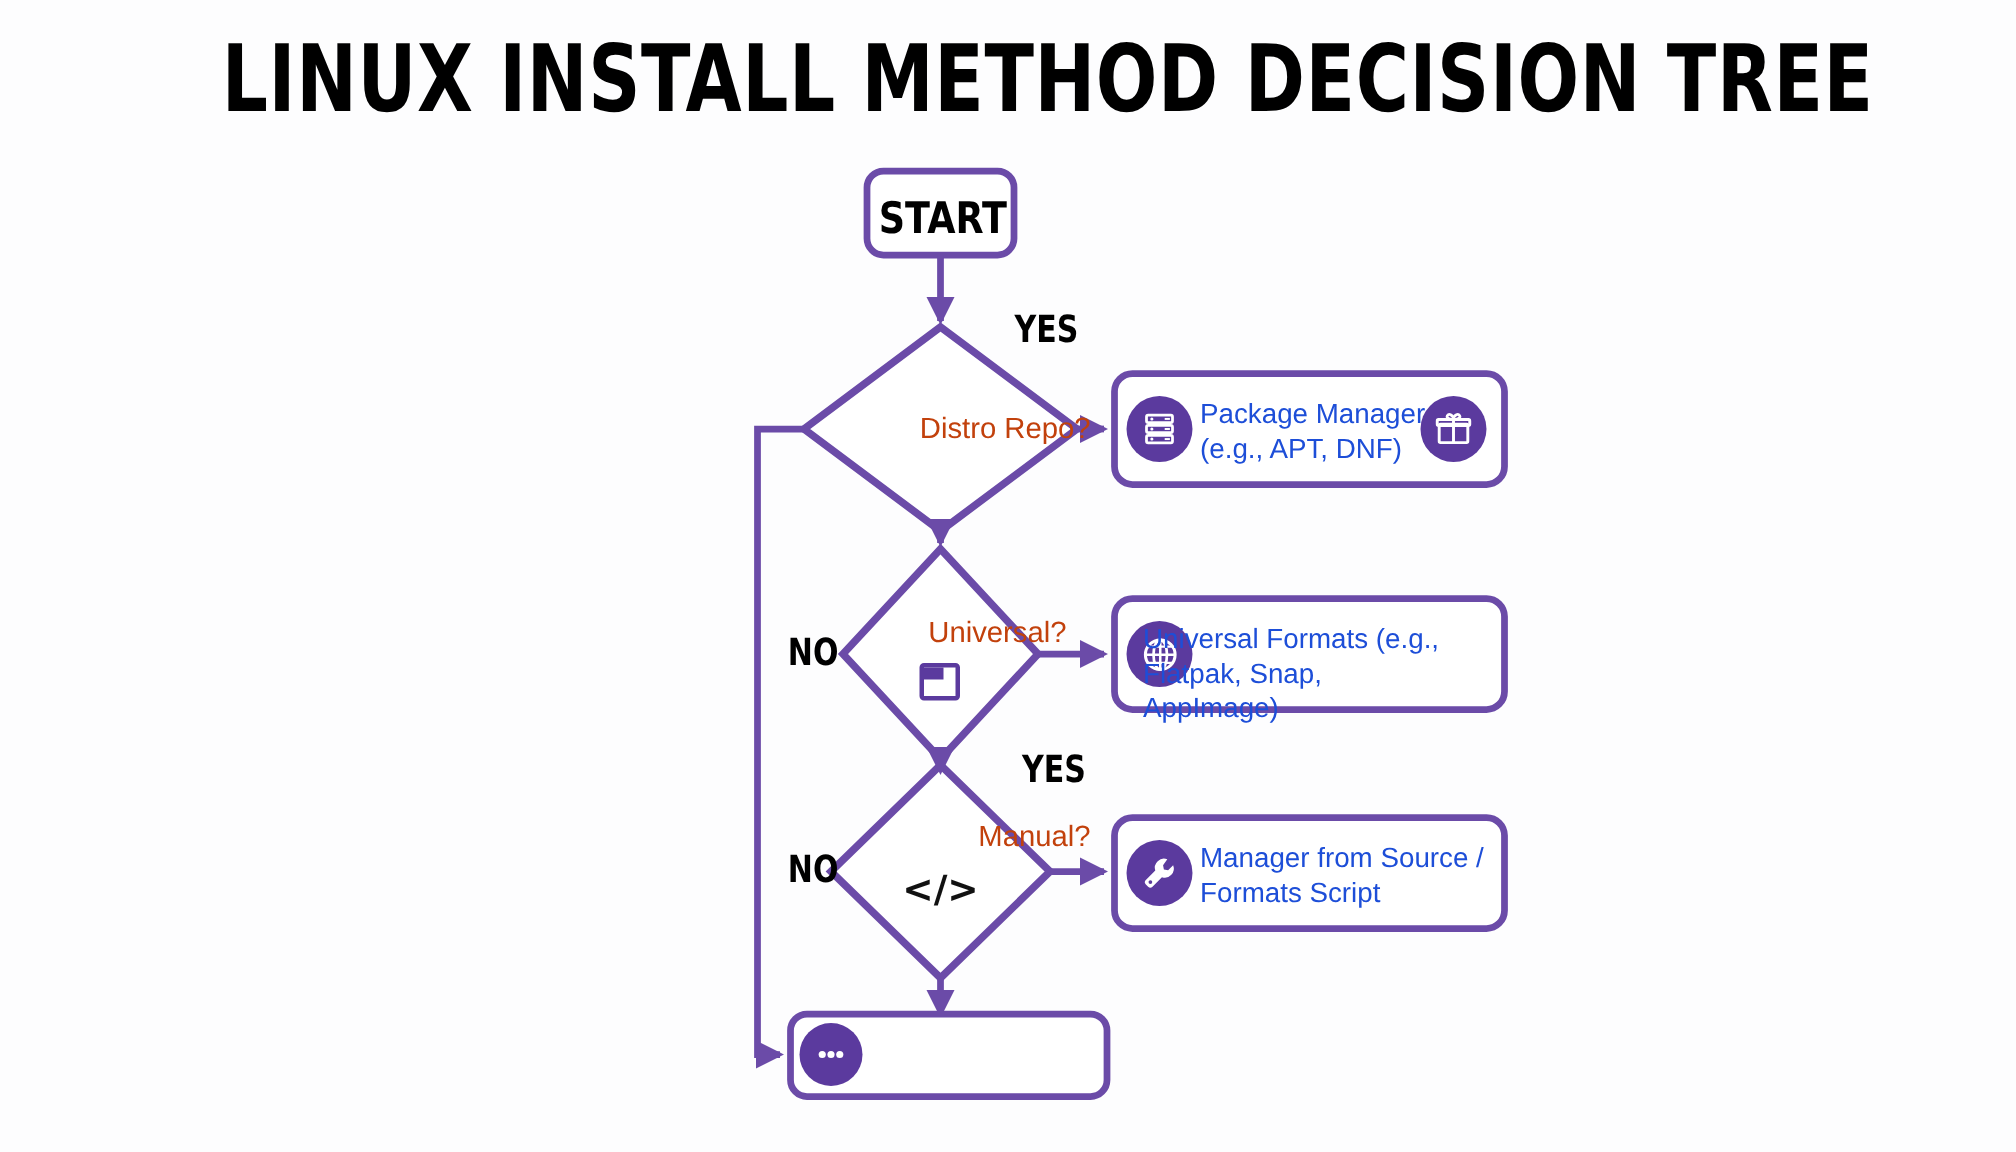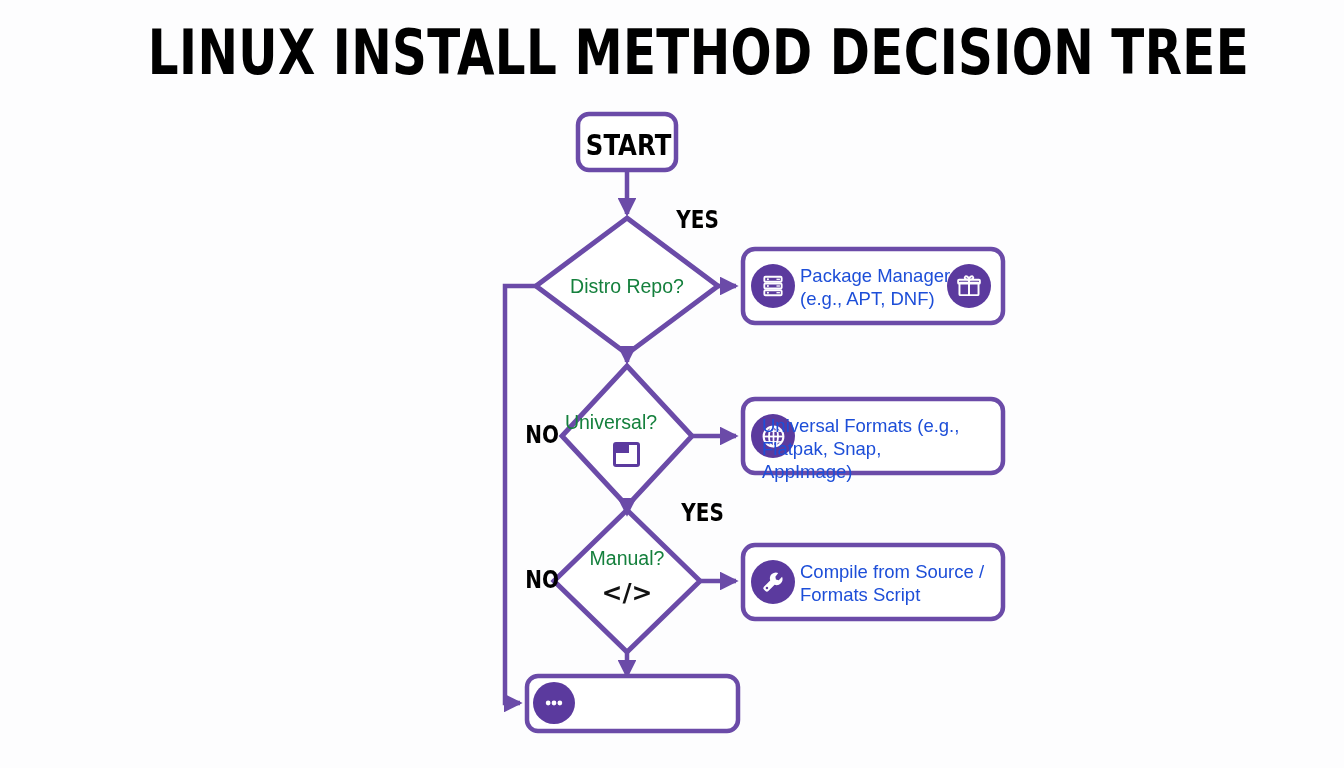--- a/index.html
+++ b/index.html
@@ -63,23 +63,23 @@
     font-weight: bold;
     font-size: 25px;
     color: #000;
     transform: scaleX(0.80);
     transform-origin: 50% 50%;
     white-space: nowrap;
   }
   .diamond-label {
     position: absolute;
     font-size: 19.5px;
-    color: #15803d;
-    white-space: nowrap;
-    text-align: center;
+    color: #c2410c;
+    white-space: nowrap;
+    text-align: right;
   }
   .code-glyph {
     position: absolute;
     font-family: "DejaVu Sans", sans-serif;
     font-weight: bold;
     font-size: 25px;
     color: #111;
     white-space: nowrap;
     text-align: center;
   }
@@ -210,21 +210,21 @@
 
   <div class="result-text" style="left:762px; top:414px; width:212px;"><span>Universal Formats (e.g.,</span><br><span>Flatpak, Snap, AppImage)</span></div>
 
   <div class="icon-circle" style="left:751px; top:560px; width:44px; height:44px;">
     <svg width="26" height="26" viewBox="0 0 24 24" aria-hidden="true">
       <path d="M16.8 3.6 a5.6 5.6 0 0 0 -7.4 6.9 L3.6 16.3 a1.9 1.9 0 0 0 0 2.7 l1.4 1.4 a1.9 1.9 0 0 0 2.7 0 l5.8 -5.8 a5.6 5.6 0 0 0 6.9 -7.4 l-3.1 3.1 -2.6 -0.5 -0.5 -2.6 z" fill="#fff"></path>
       <circle cx="6.4" cy="17.6" r="1.15" fill="#5b3a9e"></circle>
     </svg>
   </div>
 
-  <div class="result-text" style="left:800px; top:560px; width:205px;"><span>Compile from Source /</span><br><span>Formats Script</span></div>
+  <div class="result-text" style="left:800px; top:560px; width:205px;"><span>Manager from Source /</span><br><span>Formats Script</span></div>
 
   <div class="icon-circle" style="left:533px; top:682px; width:42px; height:42px;">
     <svg width="26" height="26" viewBox="0 0 24 24" aria-hidden="true">
       <circle cx="6.6" cy="12" r="2.2" fill="#fff"></circle>
       <circle cx="12" cy="12" r="2.2" fill="#fff"></circle>
       <circle cx="17.4" cy="12" r="2.2" fill="#fff"></circle>
     </svg>
   </div>
 
 

